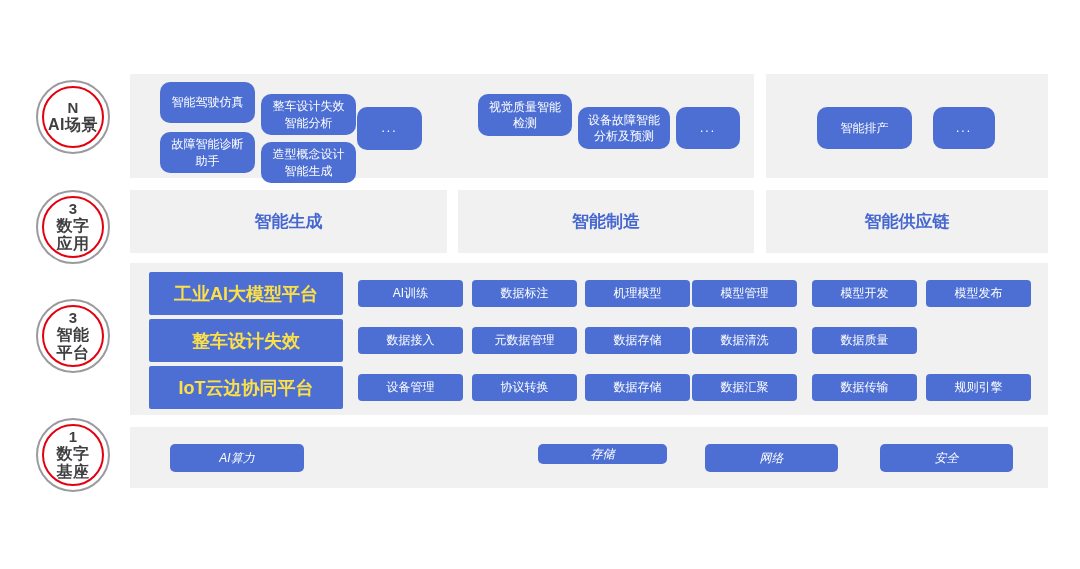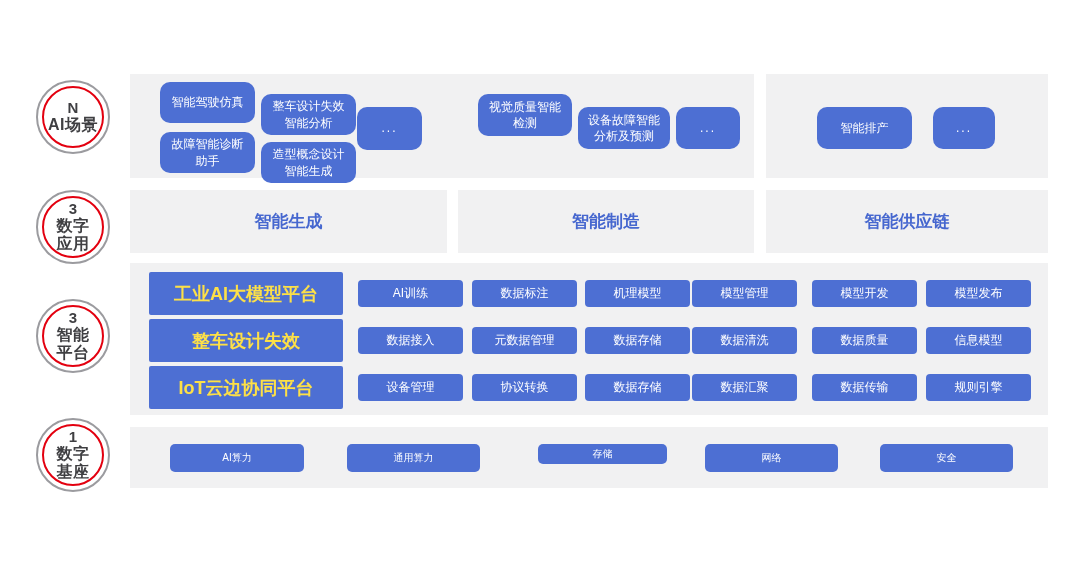--- a/index.html
+++ b/index.html
@@ -17,21 +17,21 @@
   .badge-label{font-size:16px;white-space:pre-line;letter-spacing:.5px;}
 
   
   .panel{position:absolute;background:#f1f1f2;}
 
   
   .btn{position:absolute;background:#4d6fd3;color:#ffffff;display:flex;align-items:center;
        justify-content:center;text-align:center;white-space:pre-line;box-sizing:border-box;}
   .scn{border-radius:10px;font-size:12px;line-height:1.35;}
   .chip{border-radius:4px;font-size:12px;height:27px;}
-  .found{border-radius:5px;font-size:10px;}
+  .found{border-radius:5px;font-size:12px;font-style:italic;}
   .more{letter-spacing:2px;font-size:12px;}
 
   
   .app-title{position:absolute;display:flex;align-items:center;justify-content:center;
        background:#f1f1f2;color:#4667cf;font-size:17px;font-weight:bold;}
 
   
   .plat{position:absolute;left:19px;width:194px;height:43px;background:#4d6fd3;color:#fde047;
        border-radius:2px;display:flex;align-items:center;justify-content:center;
        font-size:18px;font-weight:bold;}
@@ -120,32 +120,30 @@
     <div class="btn chip r1 c4">模型管理</div>
     <div class="btn chip r1 c5">模型开发</div>
     <div class="btn chip r1 c6">模型发布</div>
 
     <div class="plat t2">整车设计失效</div>
     <div class="btn chip r2 c1">数据接入</div>
     <div class="btn chip r2 c2">元数据管理</div>
     <div class="btn chip r2 c3">数据存储</div>
     <div class="btn chip r2 c4">数据清洗</div>
     <div class="btn chip r2 c5">数据质量</div>
-    <div class="btn chip r2 c6">信息模型</div>
 
     <div class="plat t3">IoT云边协同平台</div>
     <div class="btn chip r3 c1">设备管理</div>
     <div class="btn chip r3 c2">协议转换</div>
     <div class="btn chip r3 c3">数据存储</div>
     <div class="btn chip r3 c4">数据汇聚</div>
     <div class="btn chip r3 c5">数据传输</div>
     <div class="btn chip r3 c6">规则引擎</div>
   </div>
 
   <div class="panel" style="left:130px;top:427px;width:918px;height:61px">
     <div class="btn found" style="left:40px;top:17px;width:134px;height:28px">AI算力</div>
-    <div class="btn found" style="left:217px;top:17px;width:133px;height:28px">通用算力</div>
     <div class="btn found" style="left:408px;top:17px;width:129px;height:20px">存储</div>
     <div class="btn found" style="left:575px;top:17px;width:133px;height:28px">网络</div>
     <div class="btn found" style="left:750px;top:17px;width:133px;height:28px">安全</div>
   </div>
 
 </div>
 
 </body></html>

